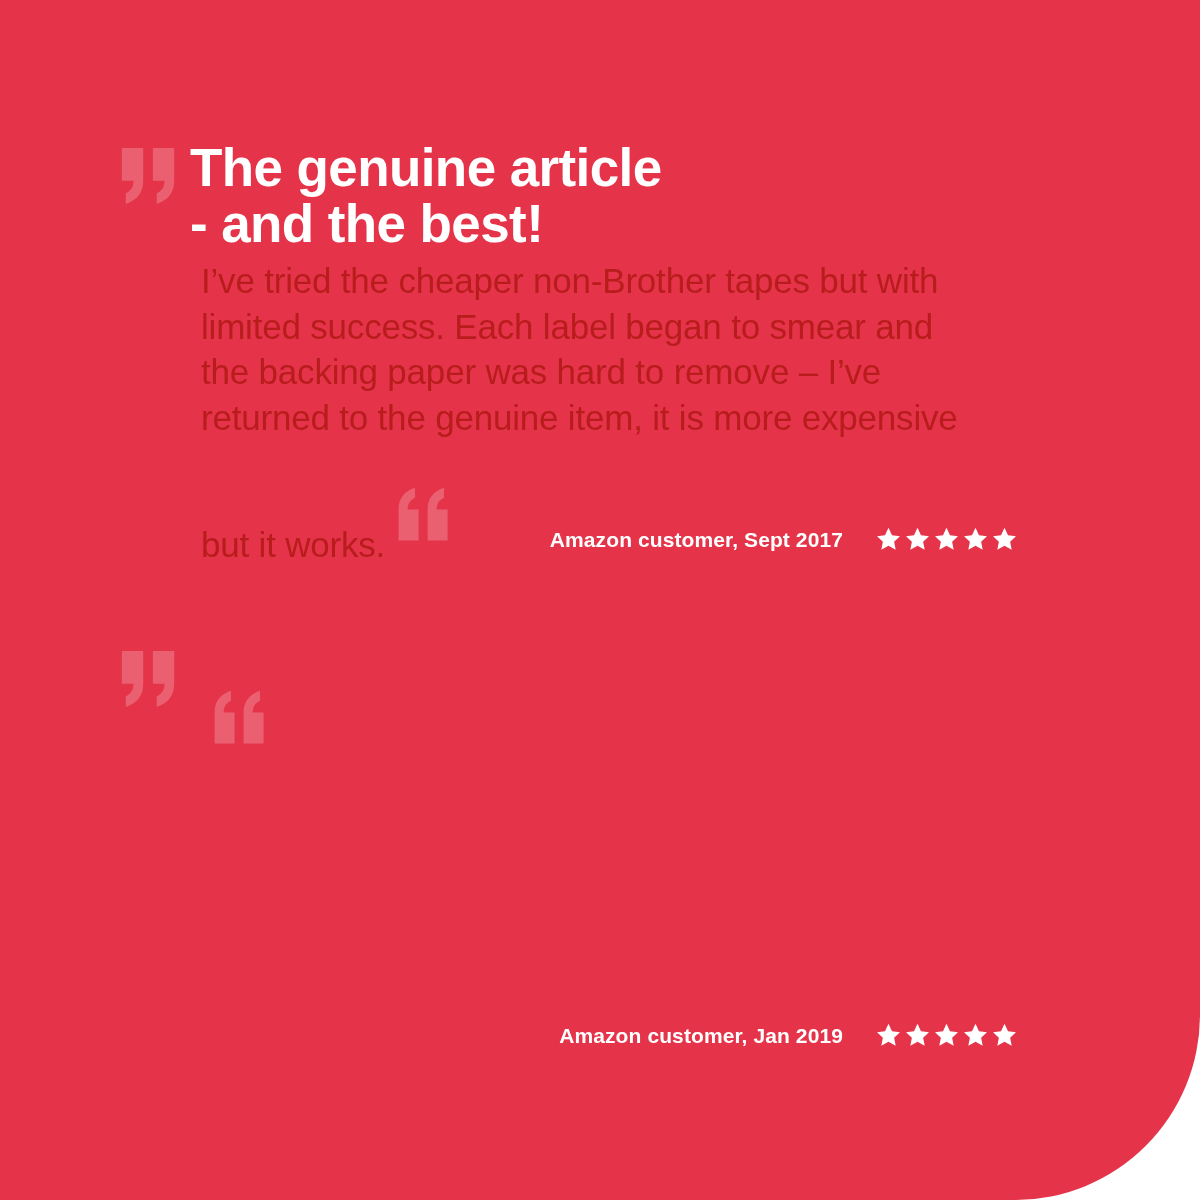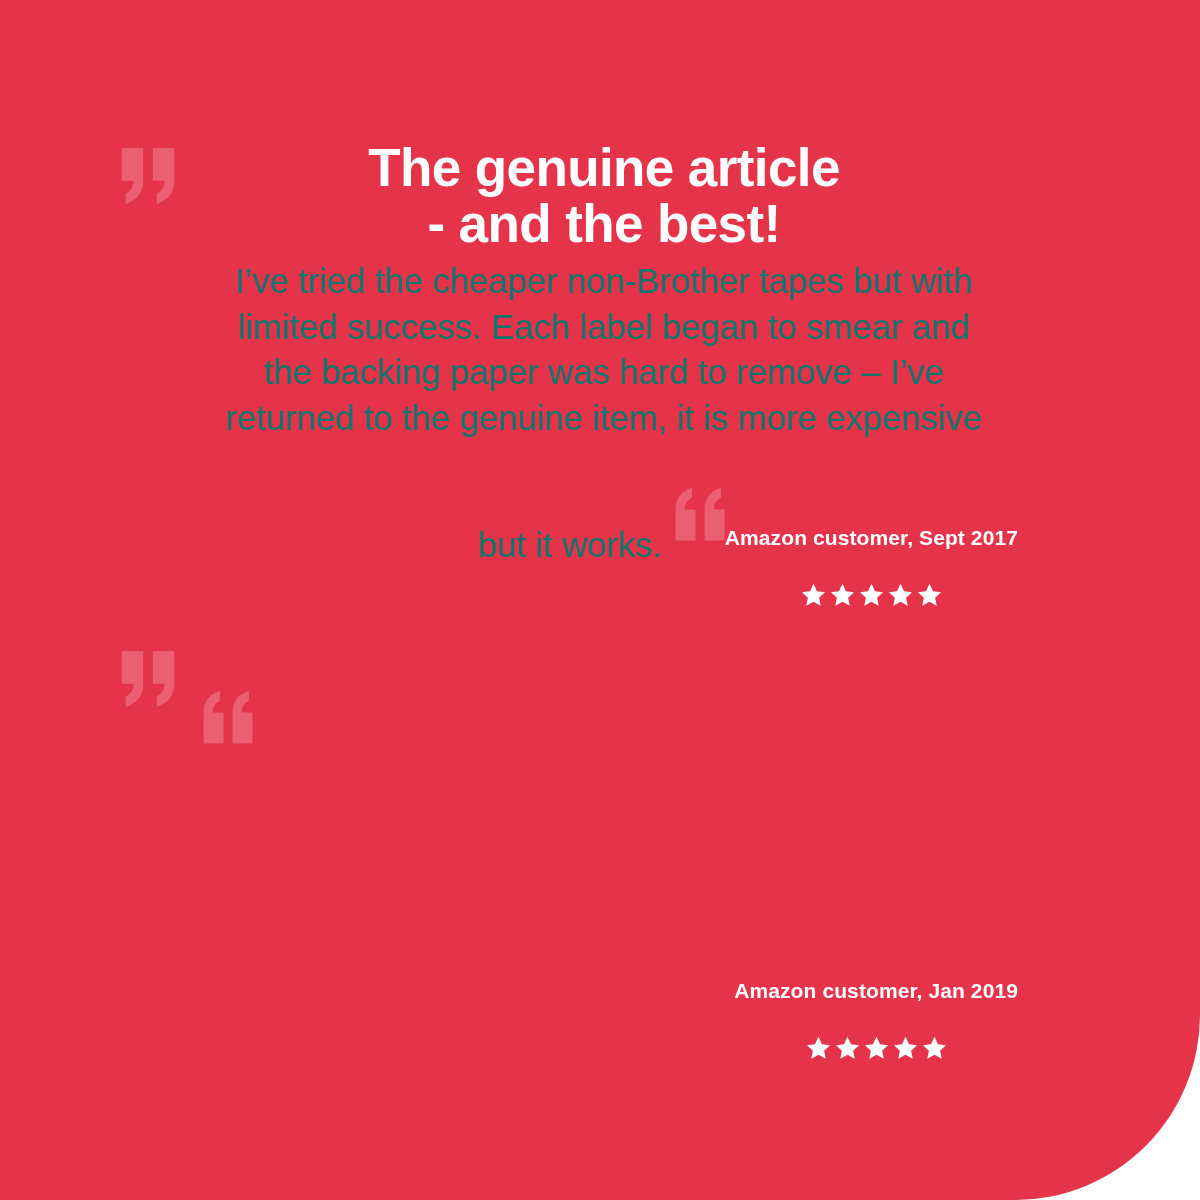--- a/index.html
+++ b/index.html
@@ -33,21 +33,21 @@
     width: 1200px;
     height: 1200px;
   }
 
   
   .testimonial {
     position: absolute;
     left: 118px;
     width: 900px;
   }
-  .testimonial-1 { top: 140px; text-align: center; }
+  .testimonial-1 { top: 140px; }
   .testimonial-2 { top: 637px; }
 
   .quote-row {
     position: relative;
     padding-left: 72px;
   }
 
   
   .open-quote {
     position: absolute;
@@ -66,25 +66,25 @@
     font-size: 53px;
     line-height: 1.06;
     font-weight: 700;
     color: #ffffff;
     letter-spacing: -0.6px;
     font-stretch: condensed;
     white-space: pre-line;
   }
 
   .body-text {
-    margin: 6px 0 0 0;
+    margin: 6px 0 0 11px;
     font-size: 35px;
     line-height: 1.30;
     font-weight: 400;
-    color: #0f766e;
+    color: #b91c1c;
     letter-spacing: -0.2px;
     white-space: pre-line;
     position: relative;
   }
 
   
   .close-quote {
     display: inline-block;
     vertical-align: -22px;
     margin-left: 10px;
@@ -95,24 +95,23 @@
   .close-quote svg { display: block; width: 58px; height: 58px; }
 
   
   .attribution {
     position: absolute;
     right: 182px;
     display: flex;
     align-items: center;
     gap: 32px;
     white-space: nowrap;
-    flex-direction: column;
   }
   .attr-1 { top: 526px; }
-  .attr-2 { top: 979px; }
+  .attr-2 { top: 1022px; }
 
   .attr-name {
     font-size: 21px;
     font-weight: 700;
     color: #ffffff;
     letter-spacing: 0.1px;
   }
 
   .stars {
     display: flex;

